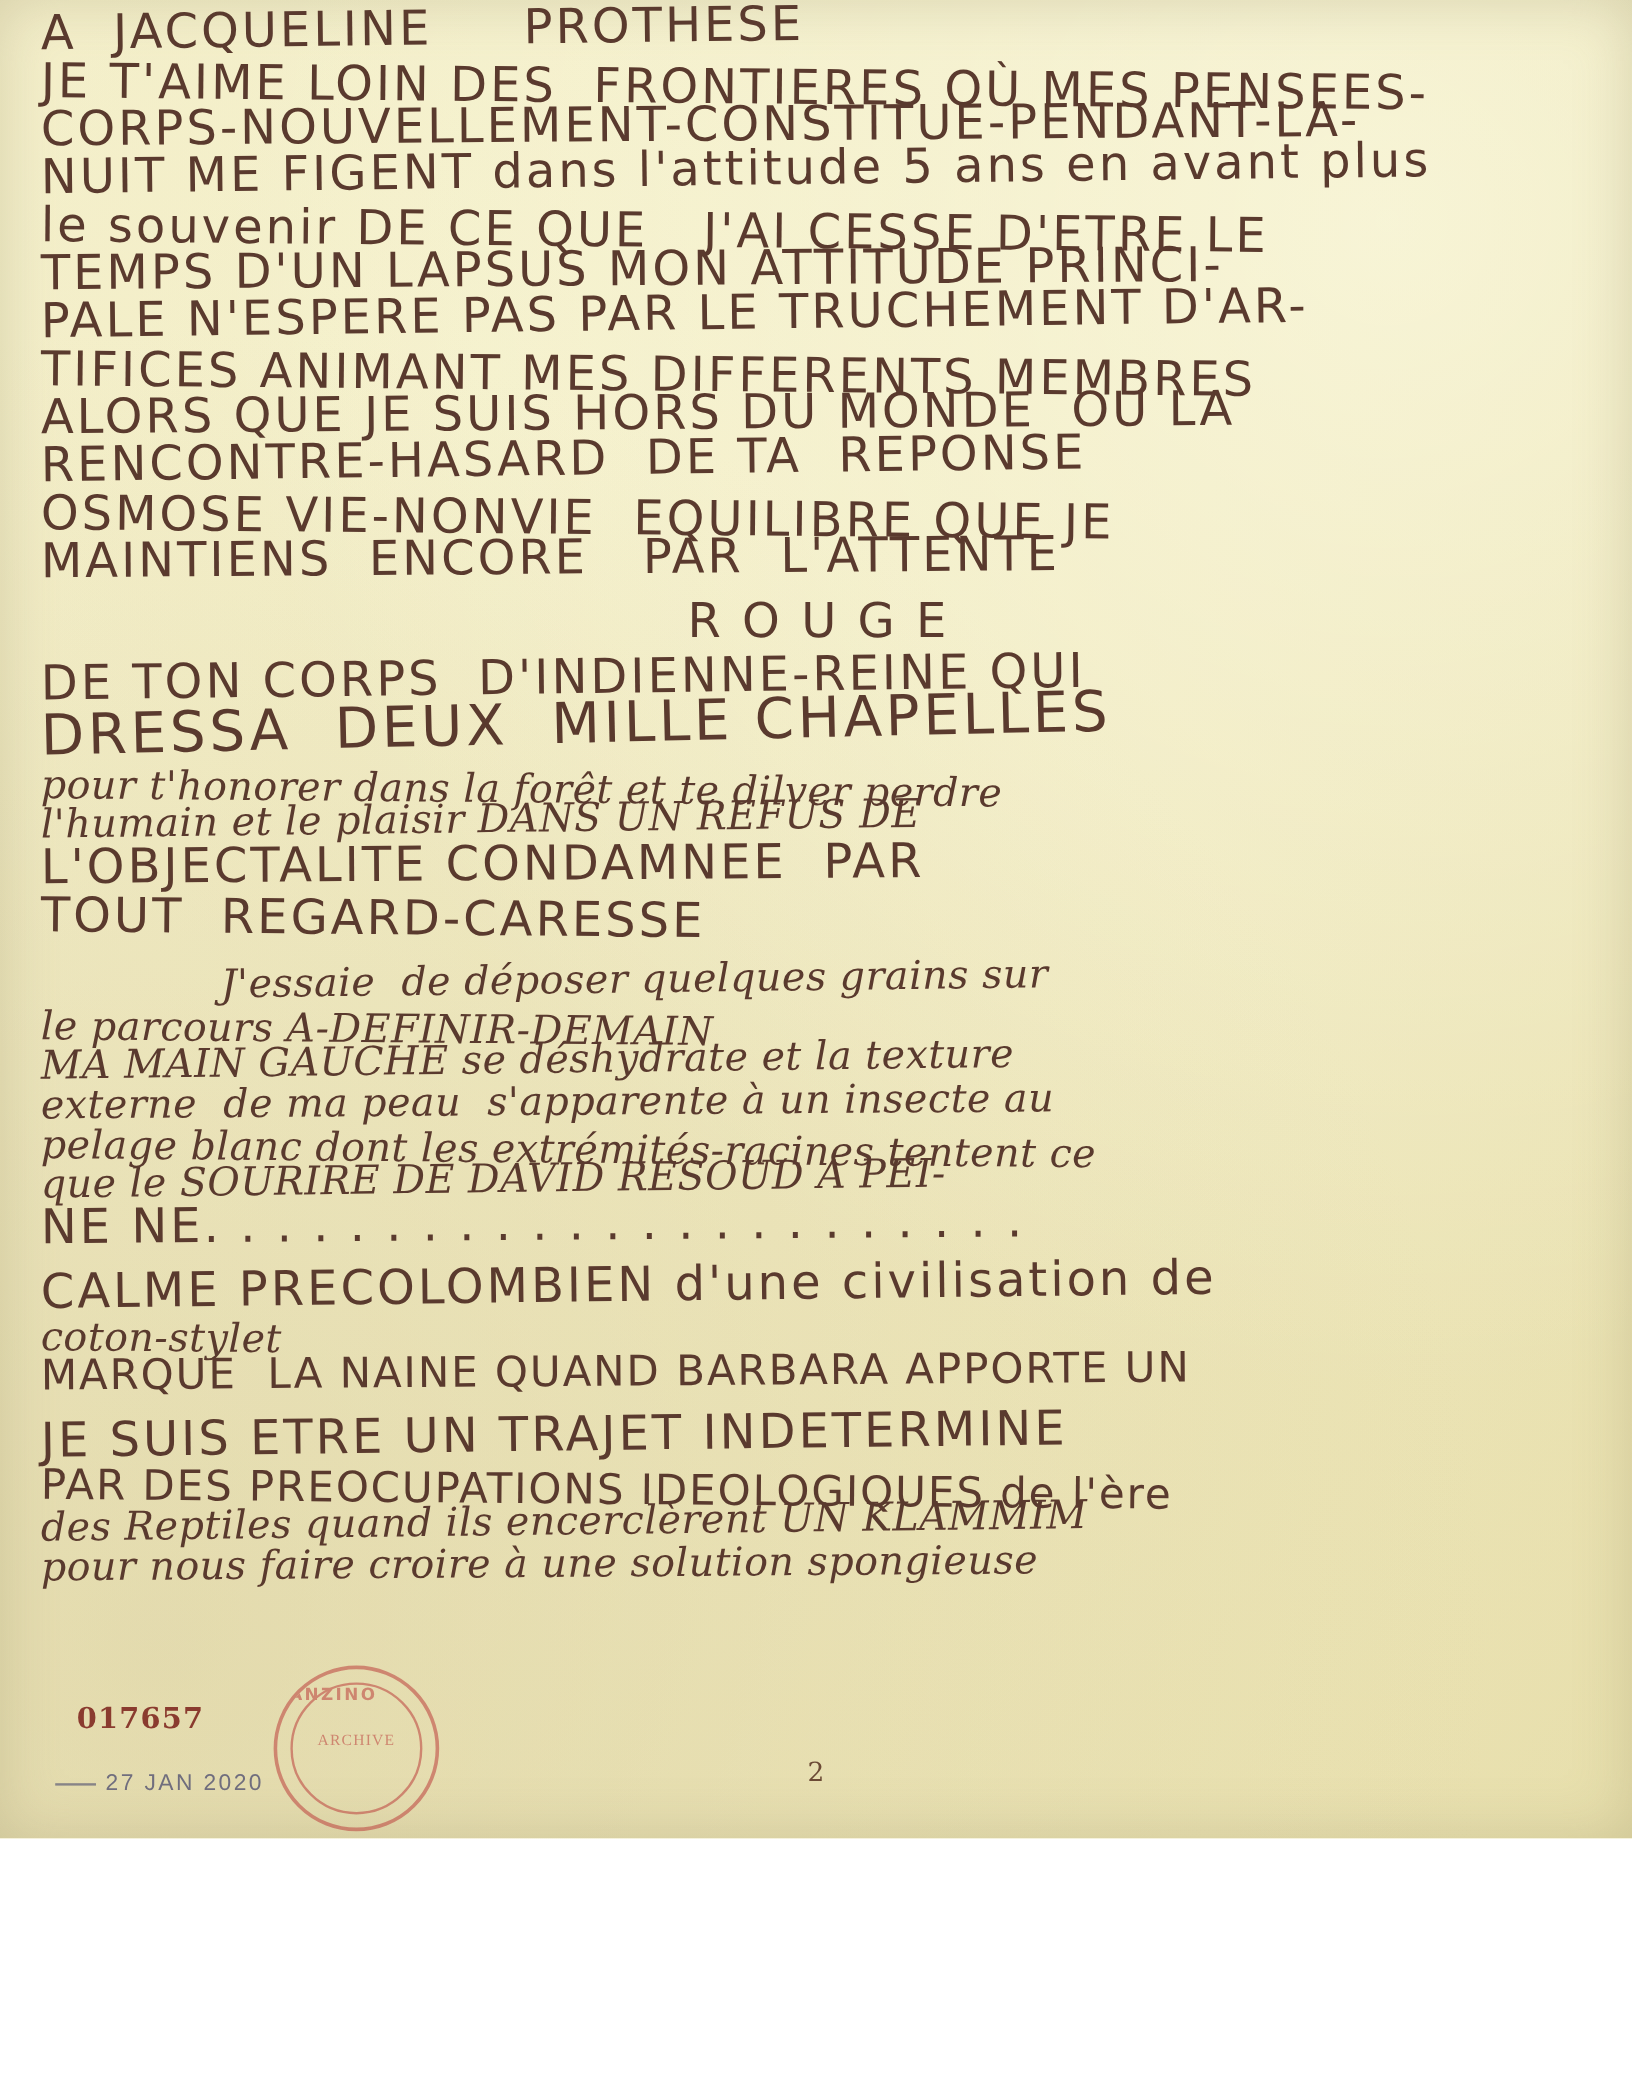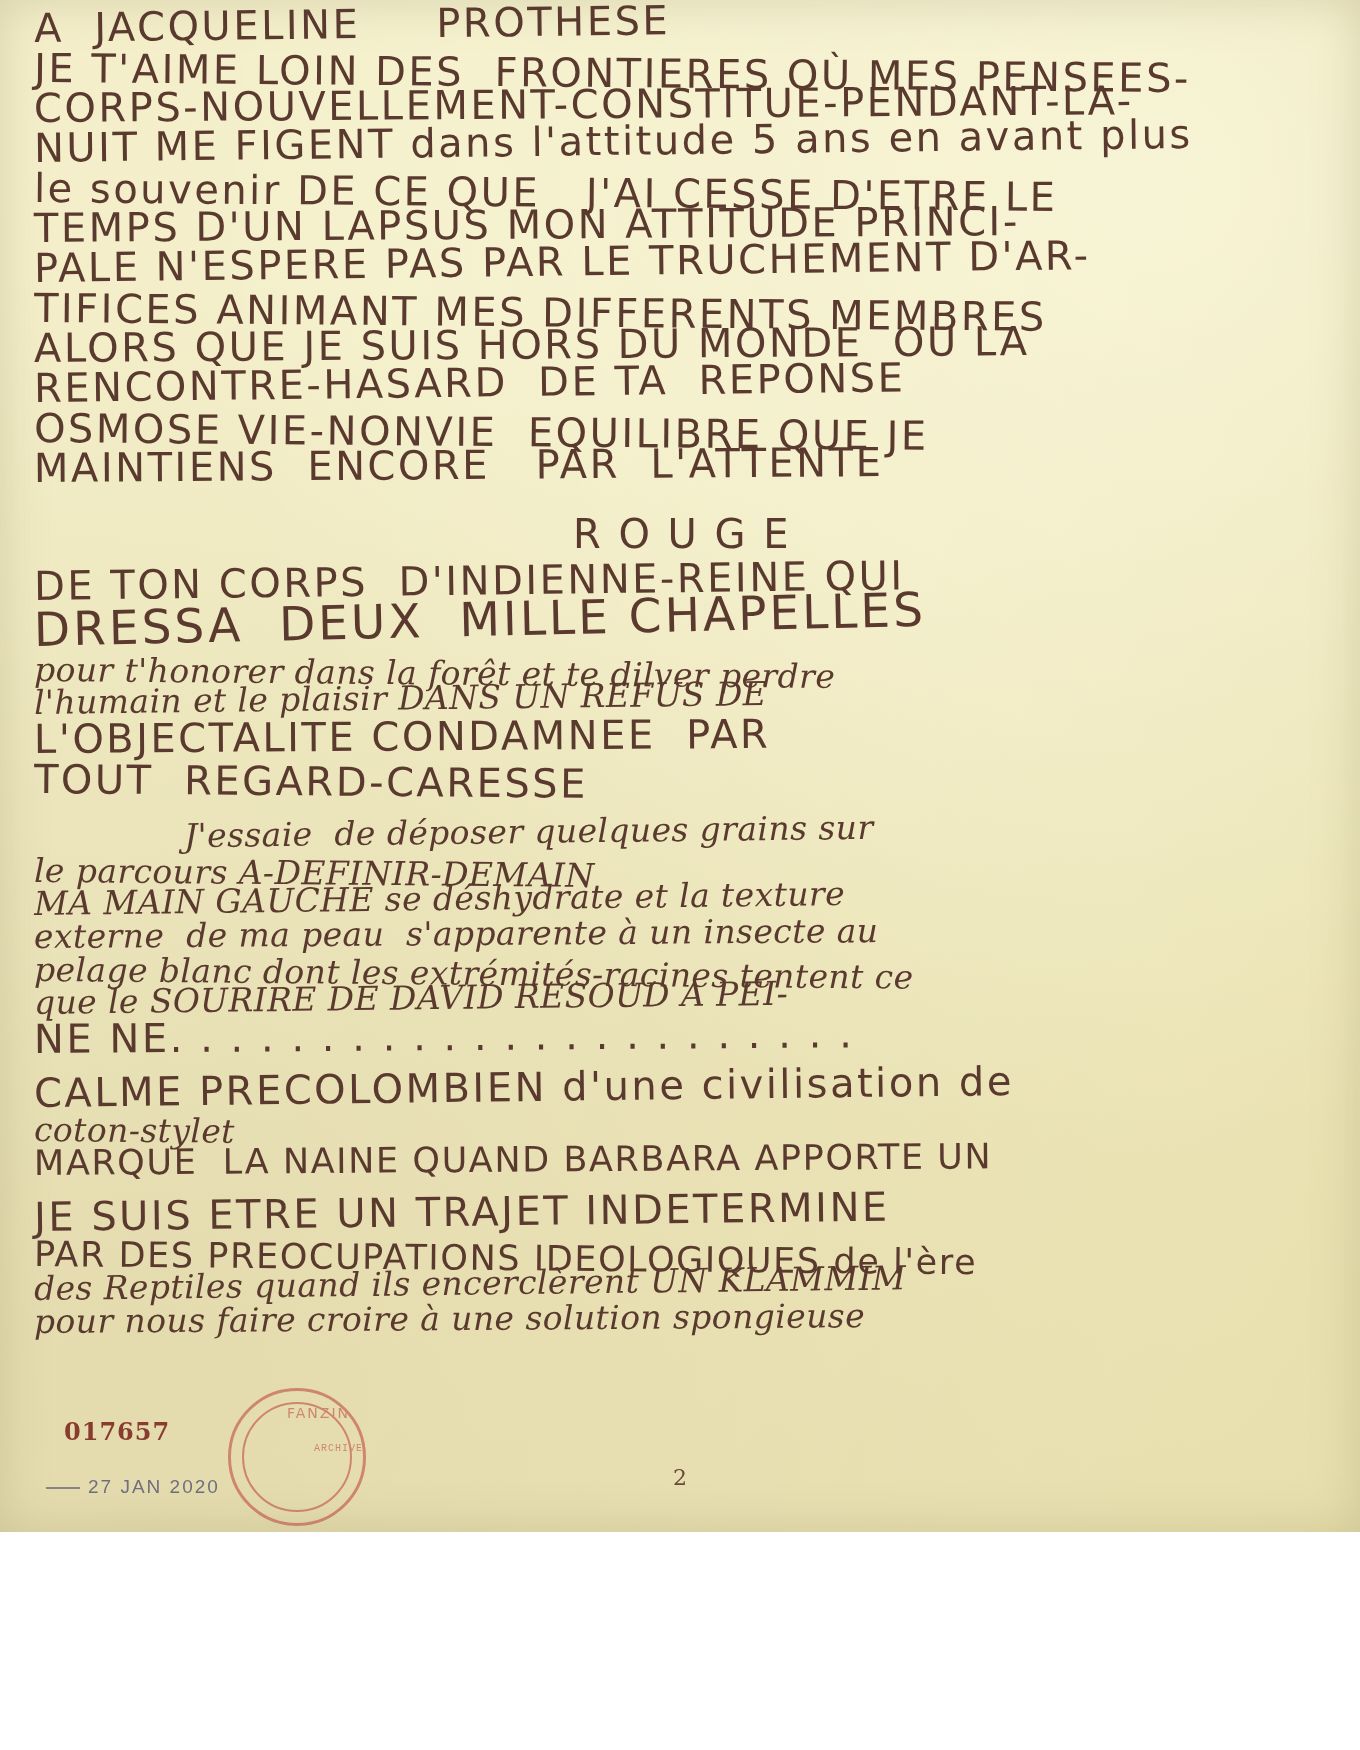--- a/index.html
+++ b/index.html
@@ -147,32 +147,33 @@
   #library-stamp .inner-ring {
     position: absolute;
     left: 11px; top: 11px; right: 11px; bottom: 11px;
     border: 2px solid #c1524a;
     border-radius: 50%;
   }
   #library-stamp .stamp-top {
     position: absolute;
     top: 14px;
     left: 0; right: 0;
-    text-align: right;
+    text-align: left;
     font-family: "DejaVu Sans", sans-serif;
     font-size: 14px;
     letter-spacing: 2px;
+    font-weight: bold;
   }
   #library-stamp .stamp-mid {
     position: absolute;
     top: 52px;
     left: 0; right: 0;
-    text-align: right;
-    font-family: Liberation Mono, monospace;
-    font-size: 10px;
+    text-align: center;
+    font-family: Liberation Serif, serif;
+    font-size: 13px;
     letter-spacing: 1px;
     line-height: 1.15;
   }
 </style>
 </head>
 <body>
 
 <div id="page">
   <div class="edge-shadow"></div>
 
@@ -183,21 +184,21 @@
     <span class="line caps rot-1">NUIT ME FIGENT dans l'attitude 5 ans en avant plus</span>
     <span class="line caps rot-3">le souvenir DE CE QUE   J'AI CESSE D'ETRE LE</span>
     <span class="line caps rot-4">TEMPS D'UN LAPSUS MON ATTITUDE PRINCI-</span>
     <span class="line caps rot-1">PALE N'ESPERE PAS PAR LE TRUCHEMENT D'AR-</span>
     <span class="line caps rot-3">TIFICES ANIMANT MES DIFFERENTS MEMBRES</span>
     <span class="line caps rot-4">ALORS QUE JE SUIS HORS DU MONDE  OU LA</span>
     <span class="line caps rot-1">RENCONTRE-HASARD  DE TA  REPONSE</span>
     <span class="line caps rot-3">OSMOSE VIE-NONVIE  EQUILIBRE QUE JE</span>
     <span class="line caps rot-4">MAINTIENS  ENCORE   PAR  L'ATTENTE</span>
 
-    <span class="line caps centered" style="margin-top:26px;margin-bottom:12px;">R O U G E</span>
+    <span class="line caps centered" style="margin-top:10px;margin-bottom:12px;">R O U G E</span>
 
     <span class="line caps rot-1">DE TON CORPS  D'INDIENNE-REINE QUI</span>
     <span class="line caps caps-big rot-2">DRESSA  DEUX  MILLE CHAPELLES</span>
     <span class="line cursive rot-3">pour t'honorer dans la forêt et te dilver perdre</span>
     <span class="line cursive rot-1">l'humain et le plaisir DANS UN REFUS DE</span>
     <span class="line caps rot-4">L'OBJECTALITE CONDAMNEE  PAR</span>
     <span class="line caps rot-3">TOUT  REGARD-CARESSE</span>
 
     <span class="line cursive rot-1" style="margin-top:22px;padding-left:150px;">J'essaie  de déposer quelques grains sur</span>
     <span class="line cursive rot-3">le parcours A-DEFINIR-DEMAIN</span>

